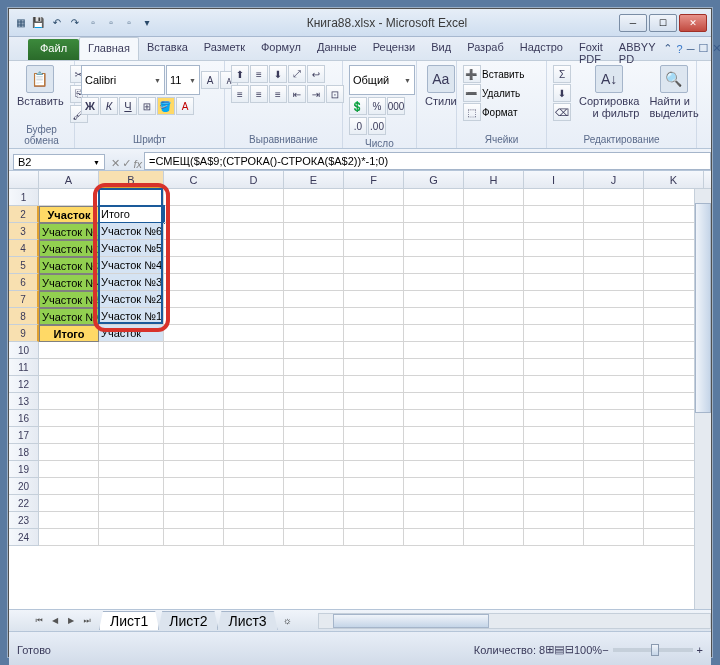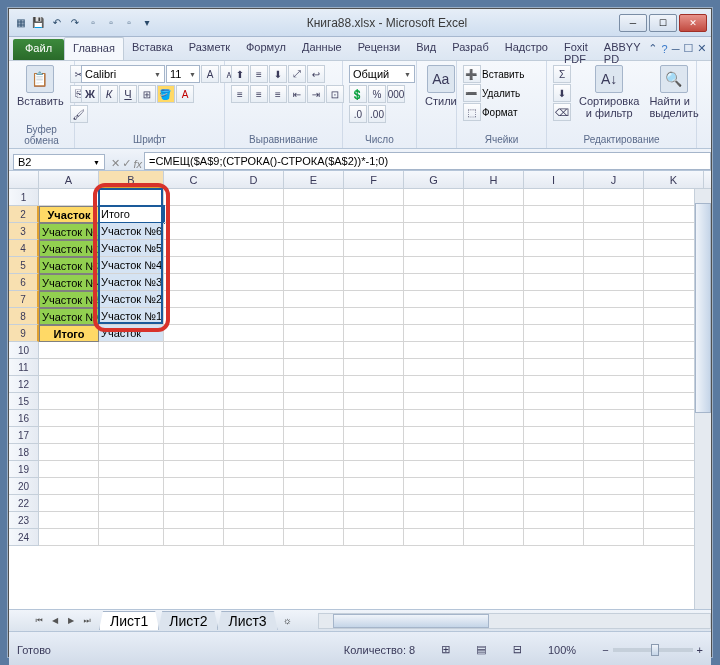--- a/index.html
+++ b/index.html
@@ -5,34 +5,34 @@
 *{margin:0;padding:0;box-sizing:border-box;font-family:"Segoe UI",Tahoma,sans-serif;font-size:11px;user-select:none}
 body{background:#5a7aa0;padding:8px;width:720px;height:665px}
 .window{width:704px;height:649px;background:#fff;border:1px solid #505050;box-shadow:0 0 0 1px #9aaec5;position:relative}
 .titlebar{height:28px;background:linear-gradient(#e6eef7,#cfdef0);display:flex;align-items:center;padding:0 4px;border-bottom:1px solid #a7b8cf}
 .titlebar .qat{display:flex;align-items:center;gap:2px}
 .qat-btn{width:16px;height:16px;display:flex;align-items:center;justify-content:center;font-size:10px;color:#2a4a6a}
 .title-text{flex:1;text-align:center;font-size:12px;color:#3a3a3a}
 .winbtns{display:flex;gap:2px}
 .winbtn{width:28px;height:18px;border:1px solid #7a8da5;background:linear-gradient(#f0f4fa,#d5e0ee);border-radius:2px;display:flex;align-items:center;justify-content:center;font-size:9px;font-family:Marlett,sans-serif}
 .winbtn.close{background:linear-gradient(#e8928a,#c14a40);color:#fff;border-color:#a03028}
-.ribbon-tabs{height:24px;background:linear-gradient(#e8eef7,#dce6f2);display:flex;padding-left:4px;border-bottom:1px solid #c0ccd9}
+.ribbon-tabs{height:24px;background:linear-gradient(#e8eef7,#dce6f2);display:flex;padding-left:19px;border-bottom:1px solid #c0ccd9}
 .file-btn{background:linear-gradient(#3c8a3c,#2a6a2a);color:#fff;padding:3px 12px;border-radius:2px 2px 0 0;font-size:11px;margin-top:2px}
 .tab{padding:4px 8px;color:#3a3a5a;font-size:11px;cursor:pointer}
 .tab.active{background:#f5f8fc;border:1px solid #c0ccd9;border-bottom:none;border-radius:2px 2px 0 0}
 .helpicons{margin-left:auto;display:flex;gap:4px;padding-right:6px;align-items:center;color:#3a5a8a}
 .ribbon{height:88px;background:linear-gradient(#f5f8fc,#e8eef7);border-bottom:1px solid #b5c5d8;display:flex}
 .group{border-right:1px solid #d0dae8;padding:2px 4px;display:flex;flex-direction:column;position:relative}
 .group-body{flex:1;display:flex;align-items:flex-start;gap:2px}
 .group-label{font-size:10px;color:#5a6a8a;text-align:center;padding:1px 0}
 .big-btn{display:flex;flex-direction:column;align-items:center;padding:2px 4px;gap:2px;color:#3a3a5a;font-size:10px}
 .icon-lg{width:28px;height:28px;background:#dde6f0;border:1px solid #a5b5ca;border-radius:2px;display:flex;align-items:center;justify-content:center;font-size:14px}
 .font-group{display:flex;flex-direction:column;gap:2px;padding:2px}
 .row{display:flex;gap:1px;align-items:center}
-.combo{border:1px solid #a5b5ca;background:#fff;padding:2px 3px;font-size:10px;display:flex;align-items:center;height:18px}
+.combo{border:1px solid #a5b5ca;background:#fff;padding:14px 3px;font-size:10px;display:flex;align-items:center;height:18px}
 .combo .arr{margin-left:auto;font-size:7px;color:#555}
 .sbtn{width:18px;height:18px;border:1px solid #c5cfda;background:linear-gradient(#fdfdfe,#e8eef5);display:flex;align-items:center;justify-content:center;font-size:10px;color:#3a3a5a}
 .namebox-bar{height:22px;background:linear-gradient(#f0f4fa,#e0e8f2);border-bottom:1px solid #b5c5d8;display:flex;align-items:flex-end}
 .namebox{width:92px;border:1px solid #a5b5ca;background:#fff;margin:0 4px;padding:1px 4px;font-size:11px;text-align:center;display:flex;align-items:center}
 .namebox .arr{margin-left:auto;font-size:7px}
 .fx-btns{display:flex;gap:2px;padding:0 2px;align-items:center;font-size:11px;color:#888}
 .formula{flex:1;border:1px solid #a5b5ca;background:#fff;padding:1px 4px;font-size:11px;height:18px;display:flex;align-items:center}
 .grid-area{position:relative;background:#fff;height:438px;overflow:hidden}
 .colheads{display:flex;height:18px;background:linear-gradient(#f5f8fc,#e5eaf2);border-bottom:1px solid #c5cfda}
 .corner{width:30px;border-right:1px solid #c5cfda;background:linear-gradient(#f5f8fc,#e5eaf2)}
@@ -51,21 +51,21 @@
 .selection-box{position:absolute;left:89px;top:17px;width:65px;height:136px;border:2px solid #1a5a9a;pointer-events:none}
 .annotate{position:absolute;left:84px;top:12px;width:77px;height:149px;border:4px solid #d8322a;border-radius:12px;pointer-events:none}
 .sheet-tabs{height:22px;background:linear-gradient(#f0f4fa,#dce4ee);display:flex;align-items:center;border-top:1px solid #b5c5d8;padding-left:18px}
 .nav-btns{display:flex;gap:0;padding:0 4px}
 .nav-btn{width:16px;height:16px;font-size:8px;color:#555;display:flex;align-items:center;justify-content:center}
 .sheettab{background:#fff;border:1px solid #a5b5ca;border-bottom:none;padding:1px 10px;font-size:14px;margin-right:-1px;clip-path:polygon(4px 0,calc(100% - 4px) 0,100% 100%,0 100%)}
 .sheettab.inactive{background:#dce4ee}
 .hscroll{flex:1;margin-left:20px;height:16px;background:#e5eaf0;border:1px solid #c5cfda;position:relative}
 .hscroll .thumb{position:absolute;left:14px;width:40%;height:100%;background:linear-gradient(#f0f4fa,#c5d5e8);border:1px solid #a5b5ca}
 .statusbar{height:36px;background:linear-gradient(#e8eef7,#d0dae8);display:flex;align-items:center;padding:0 8px;font-size:10px;color:#3a3a5a;border-top:1px solid #b5c5d8}
-.statusbar .right{margin-left:auto;display:flex;align-items:flex-end;gap:26px}
+.statusbar .right{margin-left:auto;display:flex;align-items:flex-end;gap:0}
 .zoom{display:flex;align-items:center;gap:4px}
 .zoom-track{width:80px;height:4px;background:#c5cfda;position:relative}
 .zoom-thumb{position:absolute;left:38px;top:-4px;width:8px;height:12px;background:linear-gradient(#f0f4fa,#c5d5e8);border:1px solid #8a9ab0}
 .vscroll{position:absolute;right:0;top:18px;width:17px;bottom:0;background:#e5eaf0;border-left:1px solid #c5cfda}
 .vscroll .thumb{position:absolute;top:14px;width:100%;height:50%;background:linear-gradient(90deg,#f0f4fa,#c5d5e8);border:1px solid #a5b5ca}
 </style>
 </head>
 <body>
 
 <div class="window">
@@ -221,21 +221,21 @@
     </div>
     <div class="group" style="width:150px">
       <div class="group-body">
         <div style="display:flex;flex-direction:column;gap:1px;padding:2px">
           <span class="sbtn">Σ</span>
           <span class="sbtn">⬇</span>
           <span class="sbtn">⌫</span>
         </div>
         <div class="big-btn">
           <div class="icon-lg">A↓</div>
-          <span style="white-space:pre;text-align:center;line-height:1.1">Сортировка
+          <span style="white-space:pre;text-align:right;line-height:1.1">Сортировка
 и фильтр</span>
         </div>
         <div class="big-btn">
           <div class="icon-lg">🔍</div>
           <span style="white-space:pre;text-align:left;line-height:1.1">Найти и
 выделить</span>
         </div>
       </div>
       <div class="group-label">Редактирование</div>
     </div>
@@ -432,21 +432,21 @@
           <div class="cell"></div>
           <div class="cell"></div>
           <div class="cell"></div>
           <div class="cell"></div>
           <div class="cell"></div>
           <div class="cell"></div>
           <div class="cell"></div>
           <div class="cell"></div>
         </div>
         <div class="grow">
-          <div class="rowh">15</div>
+          <div class="rowh">13</div>
           <div class="cell"></div>
           <div class="cell wide"></div>
           <div class="cell"></div>
           <div class="cell"></div>
           <div class="cell"></div>
           <div class="cell"></div>
           <div class="cell"></div>
           <div class="cell"></div>
           <div class="cell"></div>
           <div class="cell"></div>

